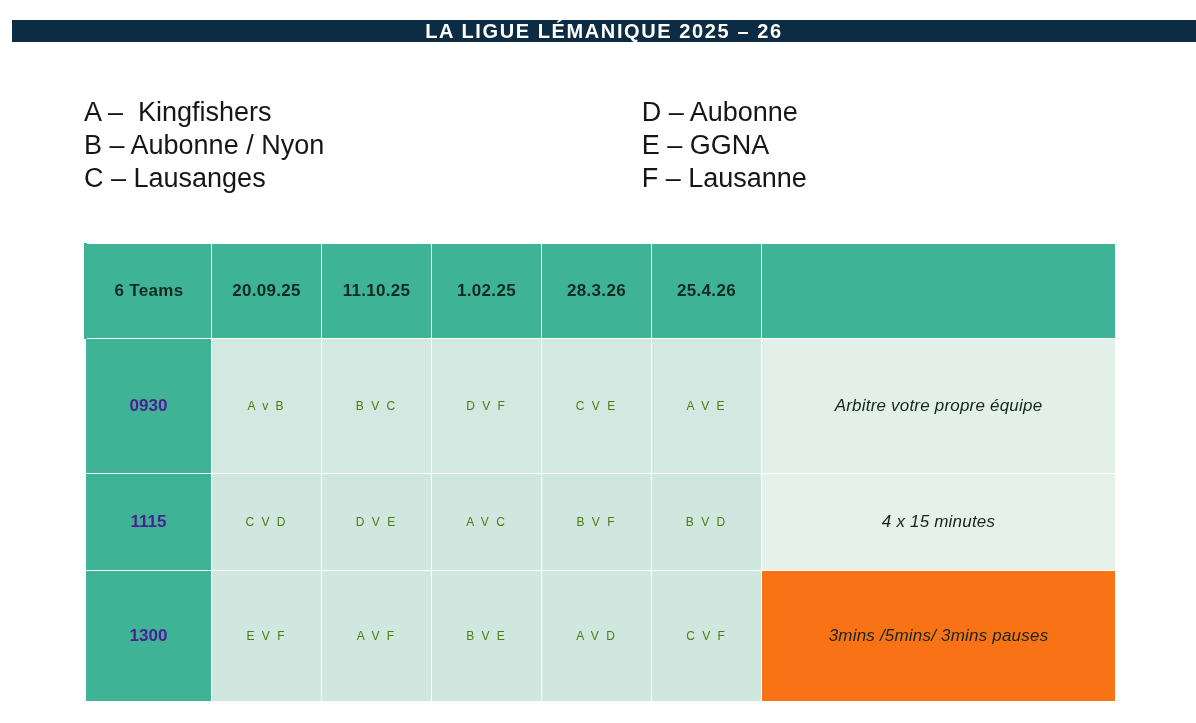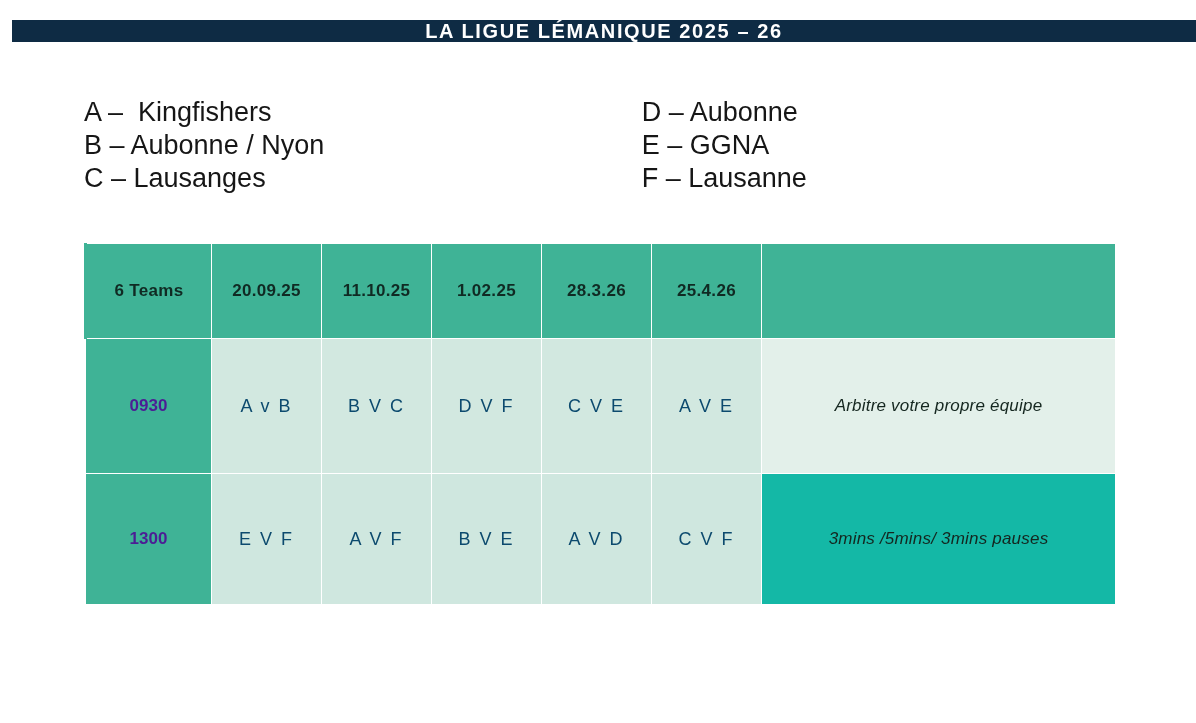--- a/index.html
+++ b/index.html
@@ -95,42 +95,42 @@
 
   
   .row td.timecell {
     background: #3fb396;
     color: #4c1d95;
     font-size: 17px;
     font-weight: bold;
   }
   .row td.match {
     background: #cfe7df;
-    color: #0c4a6e;
-    font-size: 18px;
+    color: #4d7c0f;
+    font-size: 12px;
     letter-spacing: 2px;
     margin-top: 44px;
   }
   .row td.note {
     background: #e2efe9;
     color: #14261f;
     font-size: 17px;
     font-style: italic;
     letter-spacing: 0.2px;
   }
   .row-1 td { height: 134px; }
   .row-2 td { height: 96px; }
   .row-3 td { height: 130px; }
 
   .row-1 td.match { background: #d2e8e0; }
   .row-2 td.match { background: #cfe7df; }
   .row-3 td.match { background: #cfe7df; }
   .row-1 td.note  { background: #e3f0ea; }
   .row-2 td.note  { background: #e6f1ec; }
-  .row-3 td.note  { background: #14b8a6; margin-top: 20px; }
+  .row-3 td.note  { background: #f97316; margin-top: 20px; }
 
   .cell-inner { display: block; }
 </style>
 </head>
 <body>
 
 <div class="title-bar">
   <span class="title-text">LA LIGUE LÉMANIQUE 2025 – 26</span>
 </div>
 
@@ -199,20 +199,43 @@
         <span class="cell-inner">C V E</span>
       </td>
       <td class="match">
         <span class="cell-inner">A V E</span>
       </td>
       <td class="note">
         <span class="cell-inner">Arbitre votre propre équipe</span>
       </td>
     </tr>
 
+    <tr class="row row-2">
+      <td class="timecell">
+        <span class="cell-inner">1115</span>
+      </td>
+      <td class="match">
+        <span class="cell-inner">C V D</span>
+      </td>
+      <td class="match">
+        <span class="cell-inner">D V E</span>
+      </td>
+      <td class="match">
+        <span class="cell-inner">A V C</span>
+      </td>
+      <td class="match">
+        <span class="cell-inner">B V F</span>
+      </td>
+      <td class="match">
+        <span class="cell-inner">B V D</span>
+      </td>
+      <td class="note">
+        <span class="cell-inner">4 x 15 minutes</span>
+      </td>
+    </tr>
 
     <tr class="row row-3">
       <td class="timecell">
         <span class="cell-inner">1300</span>
       </td>
       <td class="match">
         <span class="cell-inner">E V F</span>
       </td>
       <td class="match">
         <span class="cell-inner">A V F</span>

